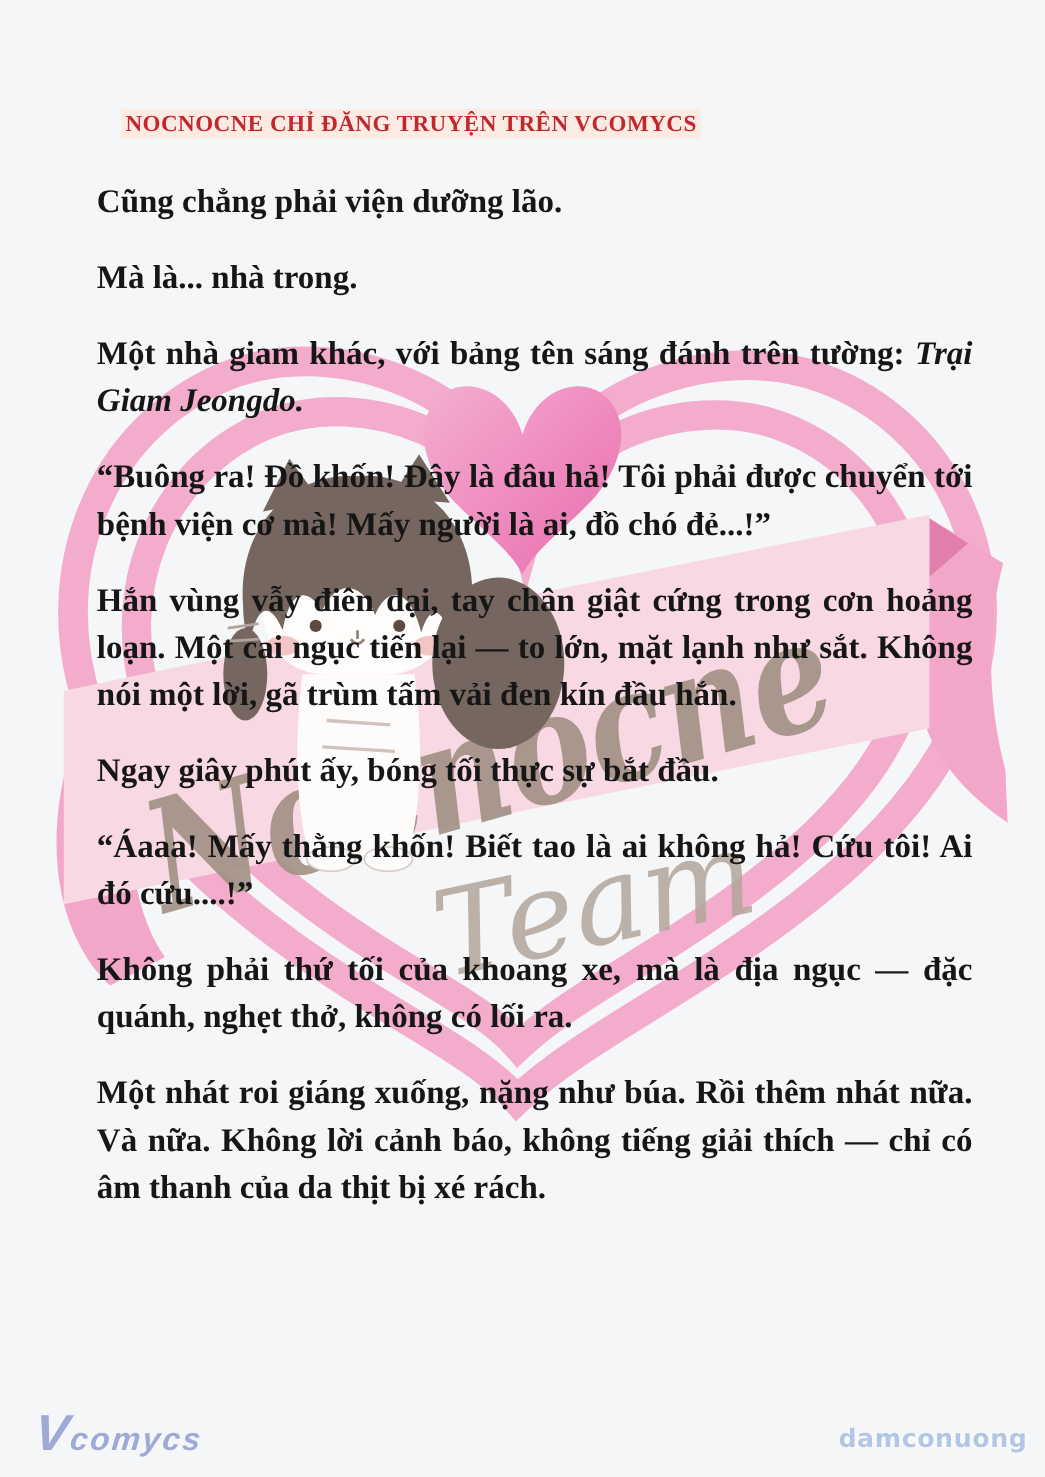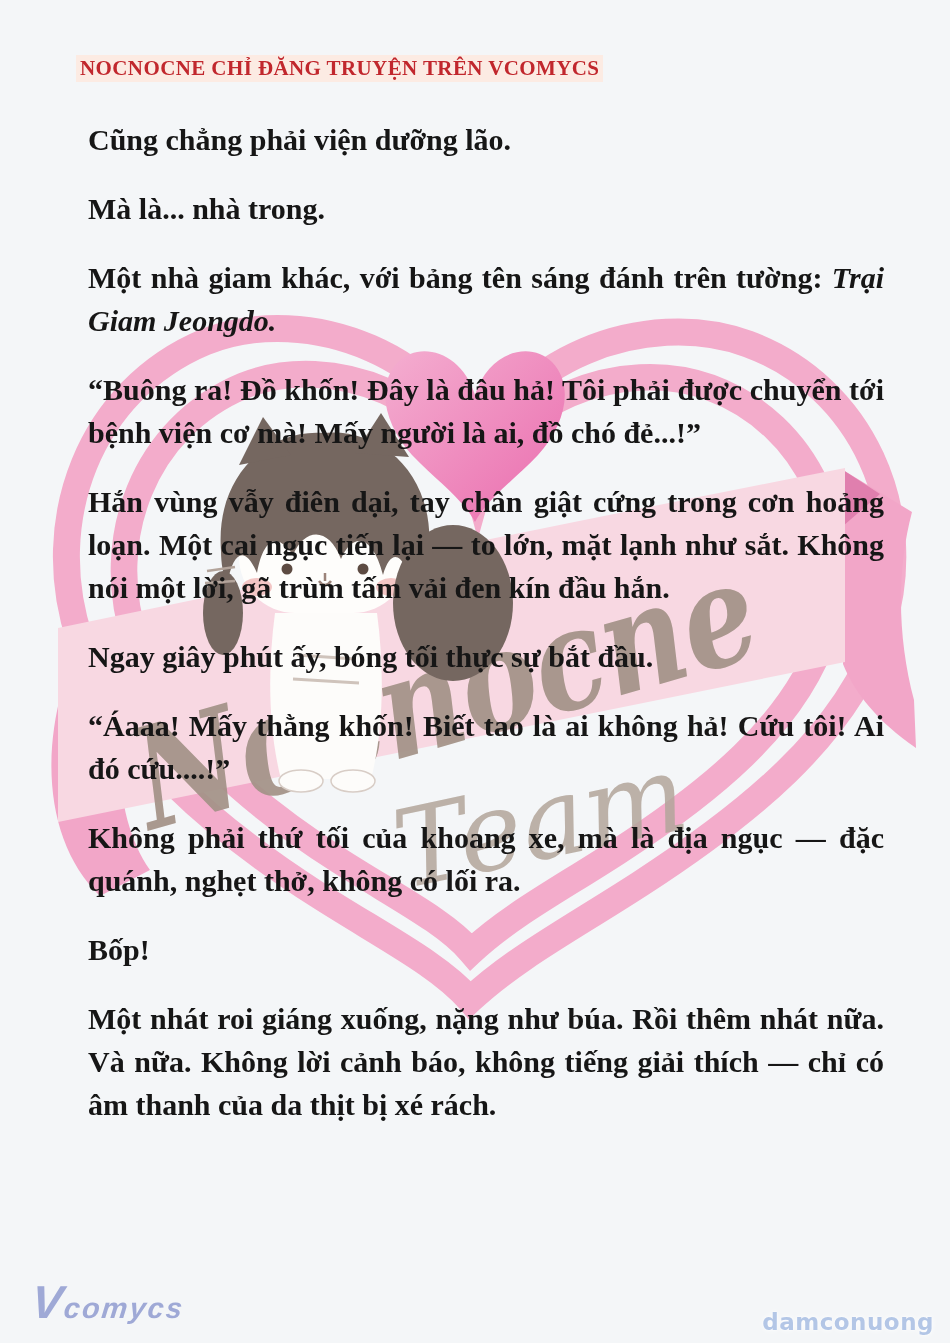--- a/index.html
+++ b/index.html
@@ -12,21 +12,21 @@
     overflow:hidden;
     font-family:"Liberation Serif","DejaVu Serif",serif;
   }
   
   .watermark{
     position:absolute;left:0;top:0;width:950px;height:1343px;
     z-index:0;
   }
   
   .content{position:relative;z-index:1;}
-  .notice-wrap{padding:55px 0 0 76px;}
+  .notice-wrap{padding:55px 0 0 110px;margin-top:44px;}
   .notice{
     display:inline-block;
     background:#fcebe3;
     color:#c1272d;
     font:700 21px/27px "Liberation Serif","DejaVu Serif",serif;
     letter-spacing:.4px;
     padding:0 4px;
   }
   .story{margin:36px 66px 0 72px;}
   .para{
@@ -42,21 +42,21 @@
   .vcomycs{
     position:absolute;left:32px;bottom:14px;z-index:2;
     color:#9fa9d6;
     font-family:"Liberation Sans","DejaVu Sans",sans-serif;
     font-style:italic;font-weight:700;
     font-size:29px;letter-spacing:2px;
     transform:skewX(-6deg);
   }
   .vcomycs::first-letter{font-size:46px;}
   .credit{
-    position:absolute;right:16px;bottom:8px;z-index:2;
+    position:absolute;right:16px;bottom:22px;z-index:2;
     color:#b3c6e6;
     font-family:"DejaVu Sans","Liberation Sans",sans-serif;
     font-weight:700;font-size:23px;letter-spacing:.5px;
     text-shadow:0 0 6px #ffffff,0 0 2px #ffffff;
   }
   .wm-name{
     font-family:"DejaVu Serif","Liberation Serif",serif;
     font-weight:700;font-style:italic;
   }
   .wm-team{
@@ -139,21 +139,20 @@
     </div>
     <article class="story">
         <p class="para"><span>Cũng chẳng phải viện dưỡng lão.</span></p>
         <p class="para"><span>Mà là... nhà trong.</span></p>
         <p class="para"><span>Một nhà giam khác, với bảng tên sáng đánh trên tường: </span><span class="em">Trại Giam Jeongdo.</span></p>
         <p class="para"><span>“Buông ra! Đồ khốn! Đây là đâu hả! Tôi phải được chuyển tới bệnh viện cơ mà! Mấy người là ai, đồ chó đẻ...!”</span></p>
         <p class="para"><span>Hắn vùng vẫy điên dại, tay chân giật cứng trong cơn hoảng loạn. Một cai ngục tiến lại — to lớn, mặt lạnh như sắt. Không nói một lời, gã trùm tấm vải đen kín đầu hắn.</span></p>
         <p class="para"><span>Ngay giây phút ấy, bóng tối thực sự bắt đầu.</span></p>
         <p class="para"><span>“Áaaa! Mấy thằng khốn! Biết tao là ai không hả! Cứu tôi! Ai đó cứu....!”</span></p>
         <p class="para"><span>Không phải thứ tối của khoang xe, mà là địa ngục — đặc quánh, nghẹt thở, không có lối ra.</span></p>
-        <p class="para"><span>Bốp!</span></p>
         <p class="para"><span>Một nhát roi giáng xuống, nặng như búa. Rồi thêm nhát nữa. Và nữa. Không lời cảnh báo, không tiếng giải thích — chỉ có âm thanh của da thịt bị xé rách.</span></p>
       </article>
   </div>
 
   <div class="vcomycs">Vcomycs</div>
   <div class="credit">damconuong</div>
 
 </div>
 
 </body></html>

